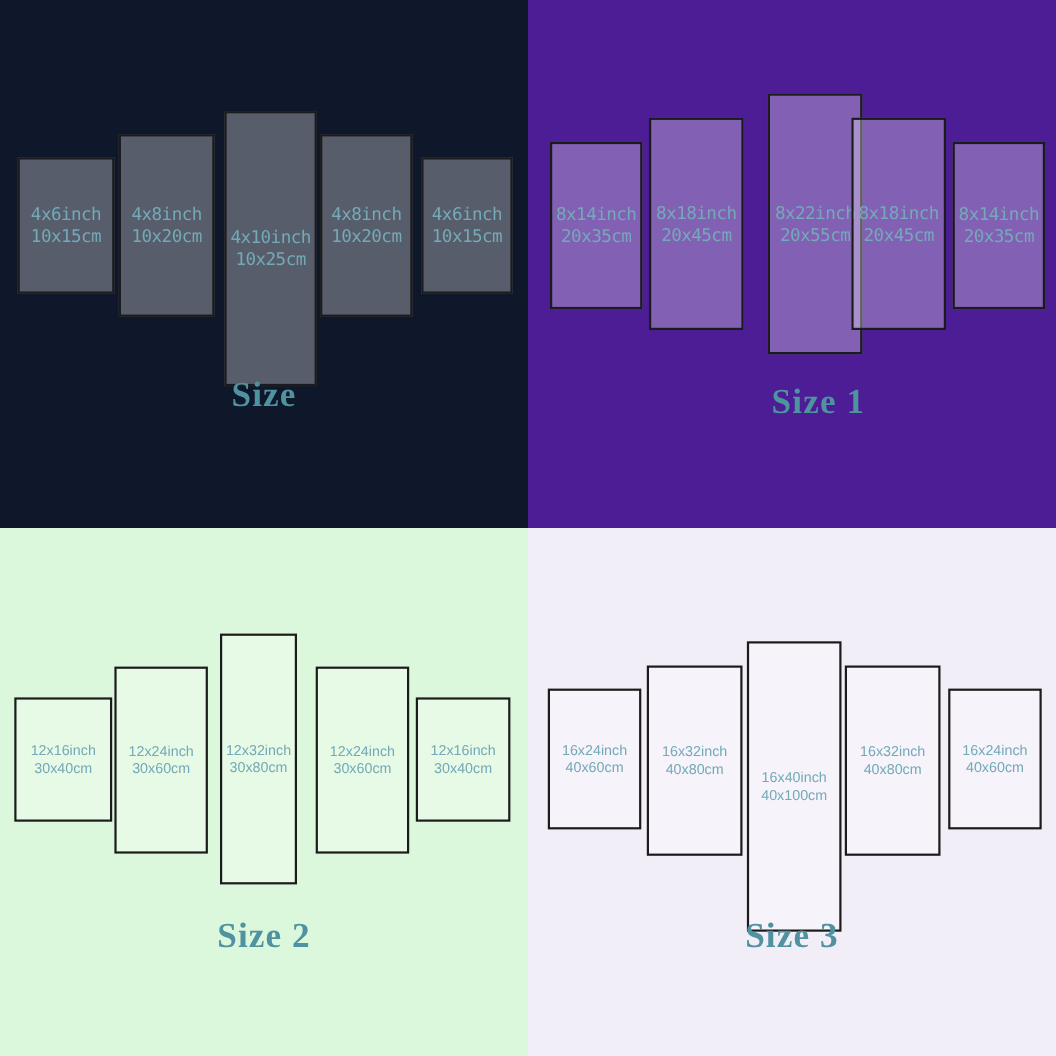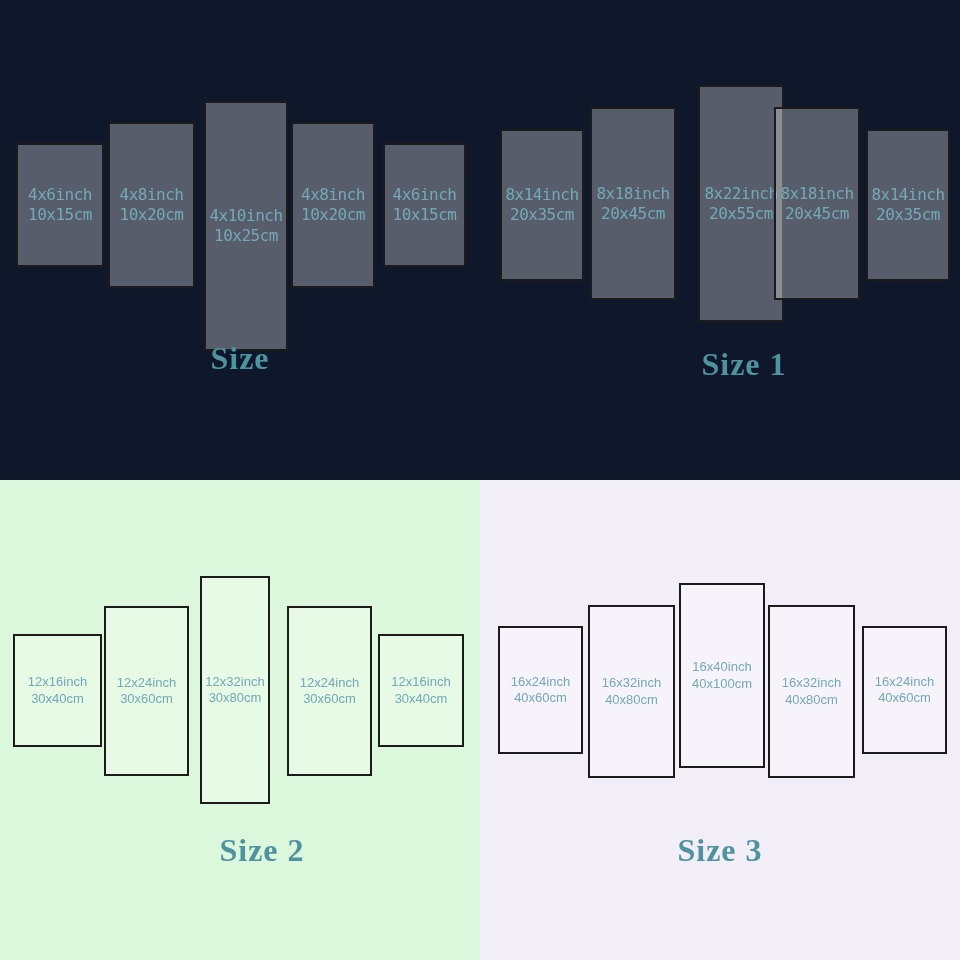--- a/index.html
+++ b/index.html
@@ -53,21 +53,21 @@
     width: 100%;
     text-align: center;
     font-family: "Liberation Serif", serif;
     font-weight: bold;
     font-size: 32px;
     color: #4f92a0;
     letter-spacing: 1px;
   }
   .q0 .quad-title { top: 340px; }
   .q1 .quad-title { top: 346px; padding-left: 24px; }
-  .q2 .quad-title { top: 352px; padding-left: 22px; }
+  .q2 .quad-title { top: 352px; }
   .q3 .quad-title { top: 352px; }
 
   
   .q0 .p1 { left: 16px;  top: 143px; width: 88px; height: 124px; }
   .q0 .p2 { left: 108px; top: 122px; width: 87px; height: 166px; }
   .q0 .p3 { left: 204px; top: 101px; width: 84px; height: 250px; }
   .q0 .p4 { left: 291px; top: 122px; width: 84px; height: 166px; }
   .q0 .p5 { left: 383px; top: 143px; width: 83px; height: 124px; }
 
   
@@ -80,21 +80,21 @@
   
   .q2 .p1 { left: 13px;  top: 154px; width: 89px; height: 113px; }
   .q2 .p2 { left: 104px; top: 126px; width: 85px; height: 170px; }
   .q2 .p3 { left: 200px; top: 96px;  width: 70px; height: 228px; }
   .q2 .p4 { left: 287px; top: 126px; width: 85px; height: 170px; }
   .q2 .p5 { left: 378px; top: 154px; width: 86px; height: 113px; }
 
   
   .q3 .p1 { left: 18px;  top: 146px; width: 85px; height: 128px; }
   .q3 .p2 { left: 108px; top: 125px; width: 87px; height: 173px; }
-  .q3 .p3 { left: 199px; top: 103px; width: 86px; height: 185px; }
+  .q3 .p3 { left: 199px; top: 103px; width: 86px; height: 264px; }
   .q3 .p4 { left: 288px; top: 125px; width: 87px; height: 173px; }
   .q3 .p5 { left: 382px; top: 146px; width: 85px; height: 128px; }
 </style>
 </head>
 <body>
 
 <div class="stage">
 
   <div class="quadrant q0" style="background-color: #0f172a;">
     <div class="panel p1">
@@ -123,21 +123,21 @@
     </div>
     <div class="panel p5">
       <div class="panel-label">
         <div>4x6inch</div>
         <div>10x15cm</div>
       </div>
     </div>
     <div class="quad-title">Size</div>
   </div>
 
-  <div class="quadrant q1" style="background-color: #0f172a;">
+  <div class="quadrant q1" style="background-color: #4c1d95;">
     <div class="panel p1">
       <div class="panel-label">
         <div>8x14inch</div>
         <div>20x35cm</div>
       </div>
     </div>
     <div class="panel p2">
       <div class="panel-label">
         <div>8x18inch</div>
         <div>20x45cm</div>

